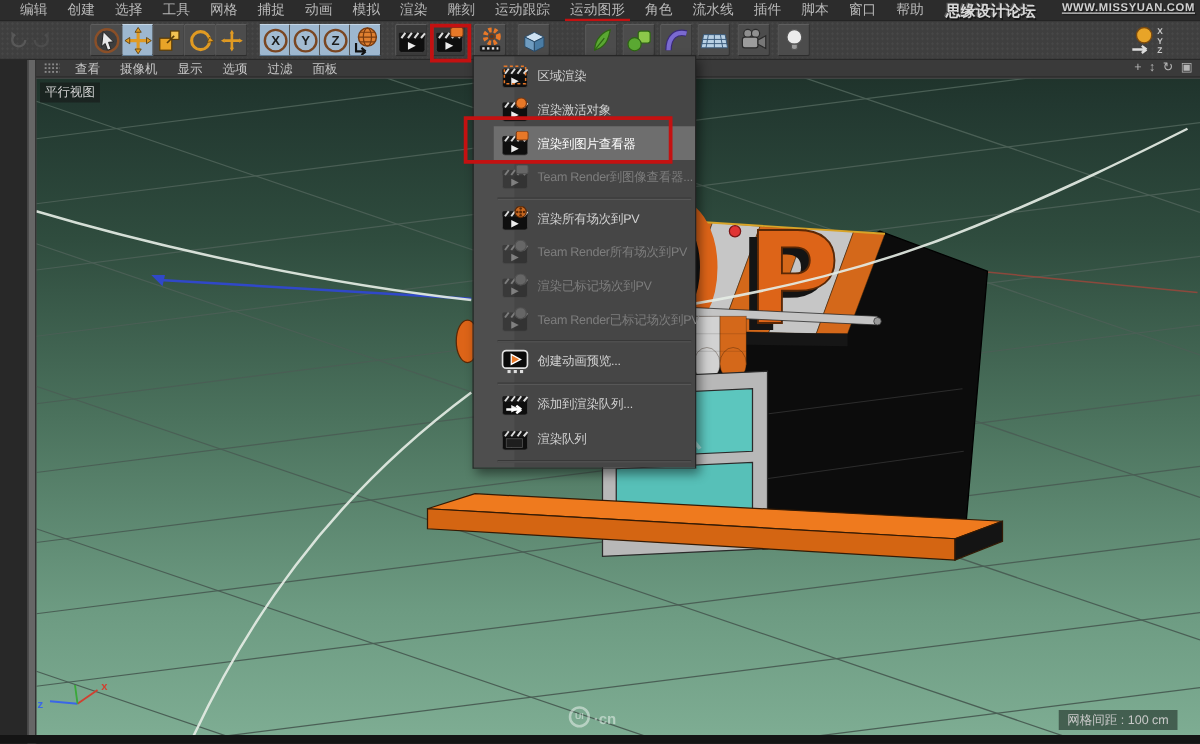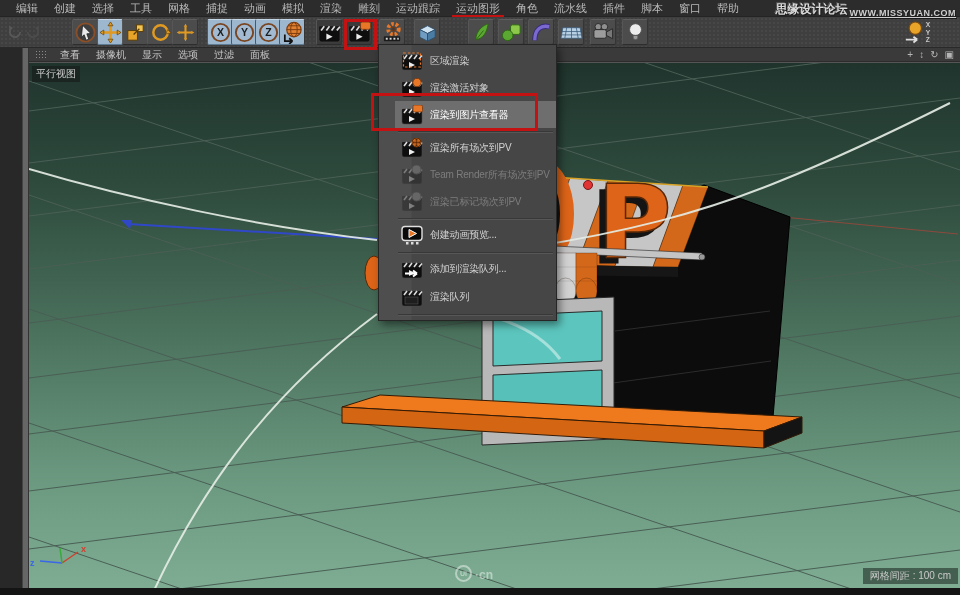--- a/index.html
+++ b/index.html
@@ -5,21 +5,21 @@
   html,body{margin:0;padding:0;background:#111;}
   *{box-sizing:border-box;}
   .screen{position:relative;width:960px;height:595px;background:#2e2e2e;overflow:hidden;
           font-family:"Liberation Sans","DejaVu Sans",sans-serif;-webkit-font-smoothing:antialiased;}
 
   
   .menubar{position:absolute;left:0;top:0;width:960px;height:17px;background:#2c2c2c;
            display:flex;align-items:center;padding-left:8px;z-index:5;border-bottom:1px solid #242424;}
   .mi{font-size:11px;color:#b9b9b9;padding:0 8px;line-height:17px;white-space:nowrap;position:relative;cursor:default;}
   .mi.annotated::after{content:"";position:absolute;left:4px;right:4px;bottom:0px;height:2px;background:#c31111;}
-  .wm-top{position:absolute;right:4px;top:1px;display:flex;align-items:flex-end;gap:2px;z-index:6;}
+  .wm-top{position:absolute;right:4px;top:1px;display:flex;align-items:flex-start;gap:21px;z-index:6;}
   .wm-cjk{font-size:12px;font-weight:bold;color:#d9d9d9;text-shadow:1px 1px 0 #1a1a1a,-1px -1px 0 #5a5a5a;}
   .wm-url{font-size:9px;font-weight:bold;color:#cfcfcf;letter-spacing:.5px;text-shadow:1px 1px 0 #1a1a1a;text-decoration:underline;}
 
   
   .toolbar{position:absolute;left:0;top:17px;width:960px;height:31px;background:#3f3f3f;z-index:5;
            background-image:radial-gradient(#474747 1px,transparent 1px);background-size:4px 4px;
            border-bottom:1px solid #292929;}
   .tb{position:absolute;top:2px;width:26px;height:26px;background:#4c4c4c;border-radius:2px;
       border-top:1px solid #5e5e5e;border-left:1px solid #565656;border-bottom:1px solid #2d2d2d;border-right:1px solid #353535;
       display:flex;align-items:center;justify-content:center;cursor:pointer;}
@@ -36,21 +36,21 @@
   .vp-menubar{position:absolute;left:29px;top:48px;width:931px;height:14px;background:#3a3a3a;z-index:3;
               display:flex;align-items:center;border-bottom:1px solid #2c2c2c;}
   .grip{width:13px;height:9px;margin:0 4px 0 6px;background-image:radial-gradient(#8a8a8a 1px,transparent 1px);background-size:3px 3px;}
   .vmi{font-size:10px;color:#c6c6c6;padding:0 8px;white-space:nowrap;cursor:default;text-align:center;}
   .vp-nav{margin-left:auto;display:flex;gap:6px;padding-right:6px;}
   .vp-nav span{font-size:10px;color:#b5b5b5;line-height:13px;cursor:pointer;}
 
   .scene{position:absolute;left:29px;top:62px;width:931px;height:526px;overflow:hidden;z-index:1;border-top:1px solid #555;}
   .scene svg.world{position:absolute;left:-29px;top:-62px;width:960px;height:595px;}
   .vp-label{position:absolute;left:3px;top:3px;font-size:10px;color:#d2d2d2;background:rgba(22,22,22,.55);padding:1px 4px;z-index:2;}
-  .grid-info{position:absolute;right:2px;bottom:4px;font-size:10px;color:#c9c9c9;background:rgba(22,32,27,.55);padding:1px 7px;z-index:2;}
+  .grid-info{position:absolute;right:18px;bottom:4px;font-size:10px;color:#c9c9c9;background:rgba(22,32,27,.55);padding:1px 7px;z-index:2;}
   .ui-mark{position:absolute;left:426px;bottom:6px;display:flex;align-items:flex-end;gap:3px;opacity:.45;z-index:2;}
   .ui-mark .circ{width:17px;height:17px;border:2px solid #fff;border-radius:50%;display:flex;align-items:center;justify-content:center;
                  font-size:7px;font-weight:bold;color:#fff;}
   .ui-mark .suf{font-size:12px;font-weight:bold;color:#fff;}
 
   .bottom-bar{position:absolute;left:0;top:588px;width:960px;height:7px;background:#141414;z-index:4;}
 
   
   .dropdown{position:absolute;left:378px;top:44px;width:179px;background:linear-gradient(to right,#4e4e4e 0,#4e4e4e 32px,#464646 33px);
             border:1px solid #262626;box-shadow:3px 4px 8px rgba(0,0,0,.45);z-index:10;padding:2px 0 3px 16px;}
@@ -445,20 +445,29 @@
     <div class="dd-item highlight">
       <span class="dd-icon">
         <svg viewBox="0 0 22 20" width="22" height="20">
             <use href="#s-clap"></use>
           <rect x="12" y="0" width="9.5" height="7" rx="1.5" fill="#e87828" stroke="#7a3810" stroke-width=".8"></rect>
           </svg>
       </span>
       <span class="dd-label">渲染到图片查看器</span>
     </div>
 
+    <div class="dd-item disabled">
+      <span class="dd-icon">
+        <svg viewBox="0 0 22 20" width="22" height="20">
+            <use href="#s-clap"></use>
+          <rect x="12" y="0" width="9.5" height="7" rx="1.5" fill="#aaa" stroke="#666" stroke-width=".8"></rect>
+          </svg>
+      </span>
+      <span class="dd-label">Team Render到图像查看器...</span>
+    </div>
 
     <div class="dd-sep"></div>
 
     <div class="dd-item">
       <span class="dd-icon">
         <svg viewBox="0 0 22 20" width="22" height="20">
             <use href="#s-clap"></use>
           <circle cx="15.5" cy="4.5" r="4.5" fill="#c86820" stroke="#5a2806"></circle>
           <circle cx="15.5" cy="4.5" r="1.2" fill="#5a2806"></circle>
           <circle cx="15.5" cy="1.8" r="1" fill="#5a2806"></circle>
@@ -483,20 +492,29 @@
     <div class="dd-item disabled">
       <span class="dd-icon">
         <svg viewBox="0 0 22 20" width="22" height="20">
             <use href="#s-clap"></use>
           <circle cx="15.5" cy="4.5" r="4.5" fill="#aaa" stroke="#666"></circle>
           </svg>
       </span>
       <span class="dd-label">渲染已标记场次到PV</span>
     </div>
 
+    <div class="dd-item disabled">
+      <span class="dd-icon">
+        <svg viewBox="0 0 22 20" width="22" height="20">
+            <use href="#s-clap"></use>
+          <circle cx="15.5" cy="4.5" r="4.5" fill="#aaa" stroke="#666"></circle>
+          </svg>
+      </span>
+      <span class="dd-label">Team Render已标记场次到PV</span>
+    </div>
 
     <div class="dd-sep"></div>
 
     <div class="dd-item tall">
       <span class="dd-icon">
         <svg viewBox="0 0 22 20" width="22" height="20">
           <rect x="1" y="1.5" width="20" height="14" rx="3" fill="#0a0a0a" stroke="#e0e0e0" stroke-width="1.4"></rect>
           <path d="M8 4.5 L15.5 8.5 L8 12.5 Z" fill="#e87828" stroke="#fff" stroke-width="1"></path>
           <rect x="5" y="17" width="2.5" height="2.5" fill="#ddd"></rect>
             <rect x="10" y="17" width="2.5" height="2.5" fill="#ddd"></rect>

